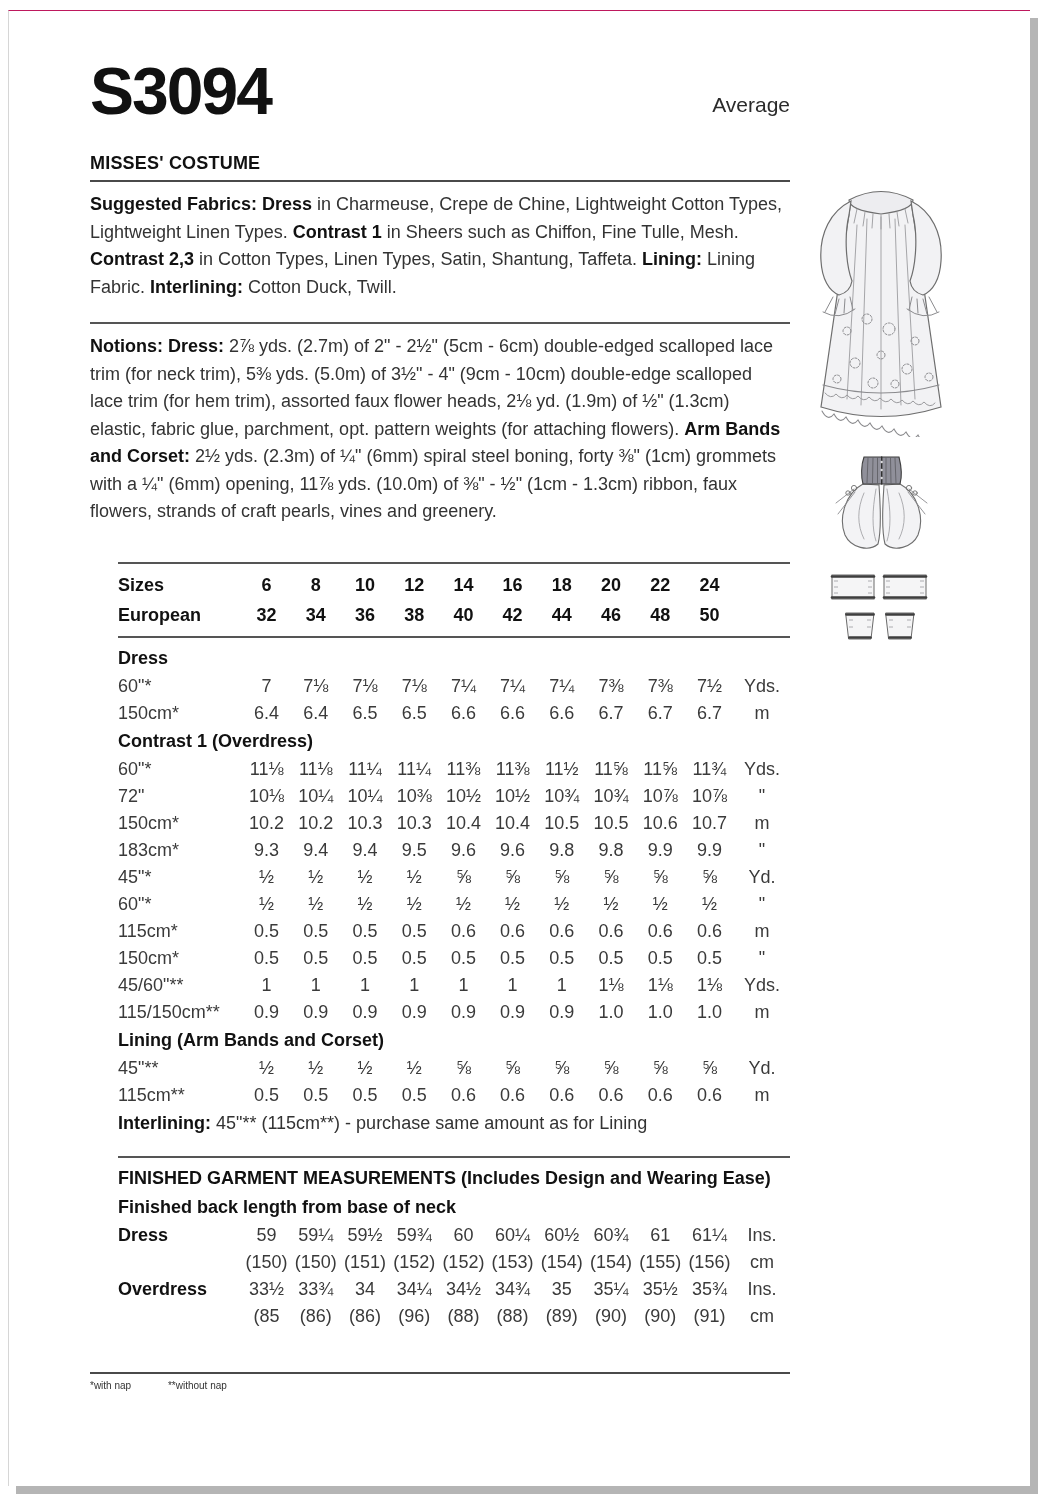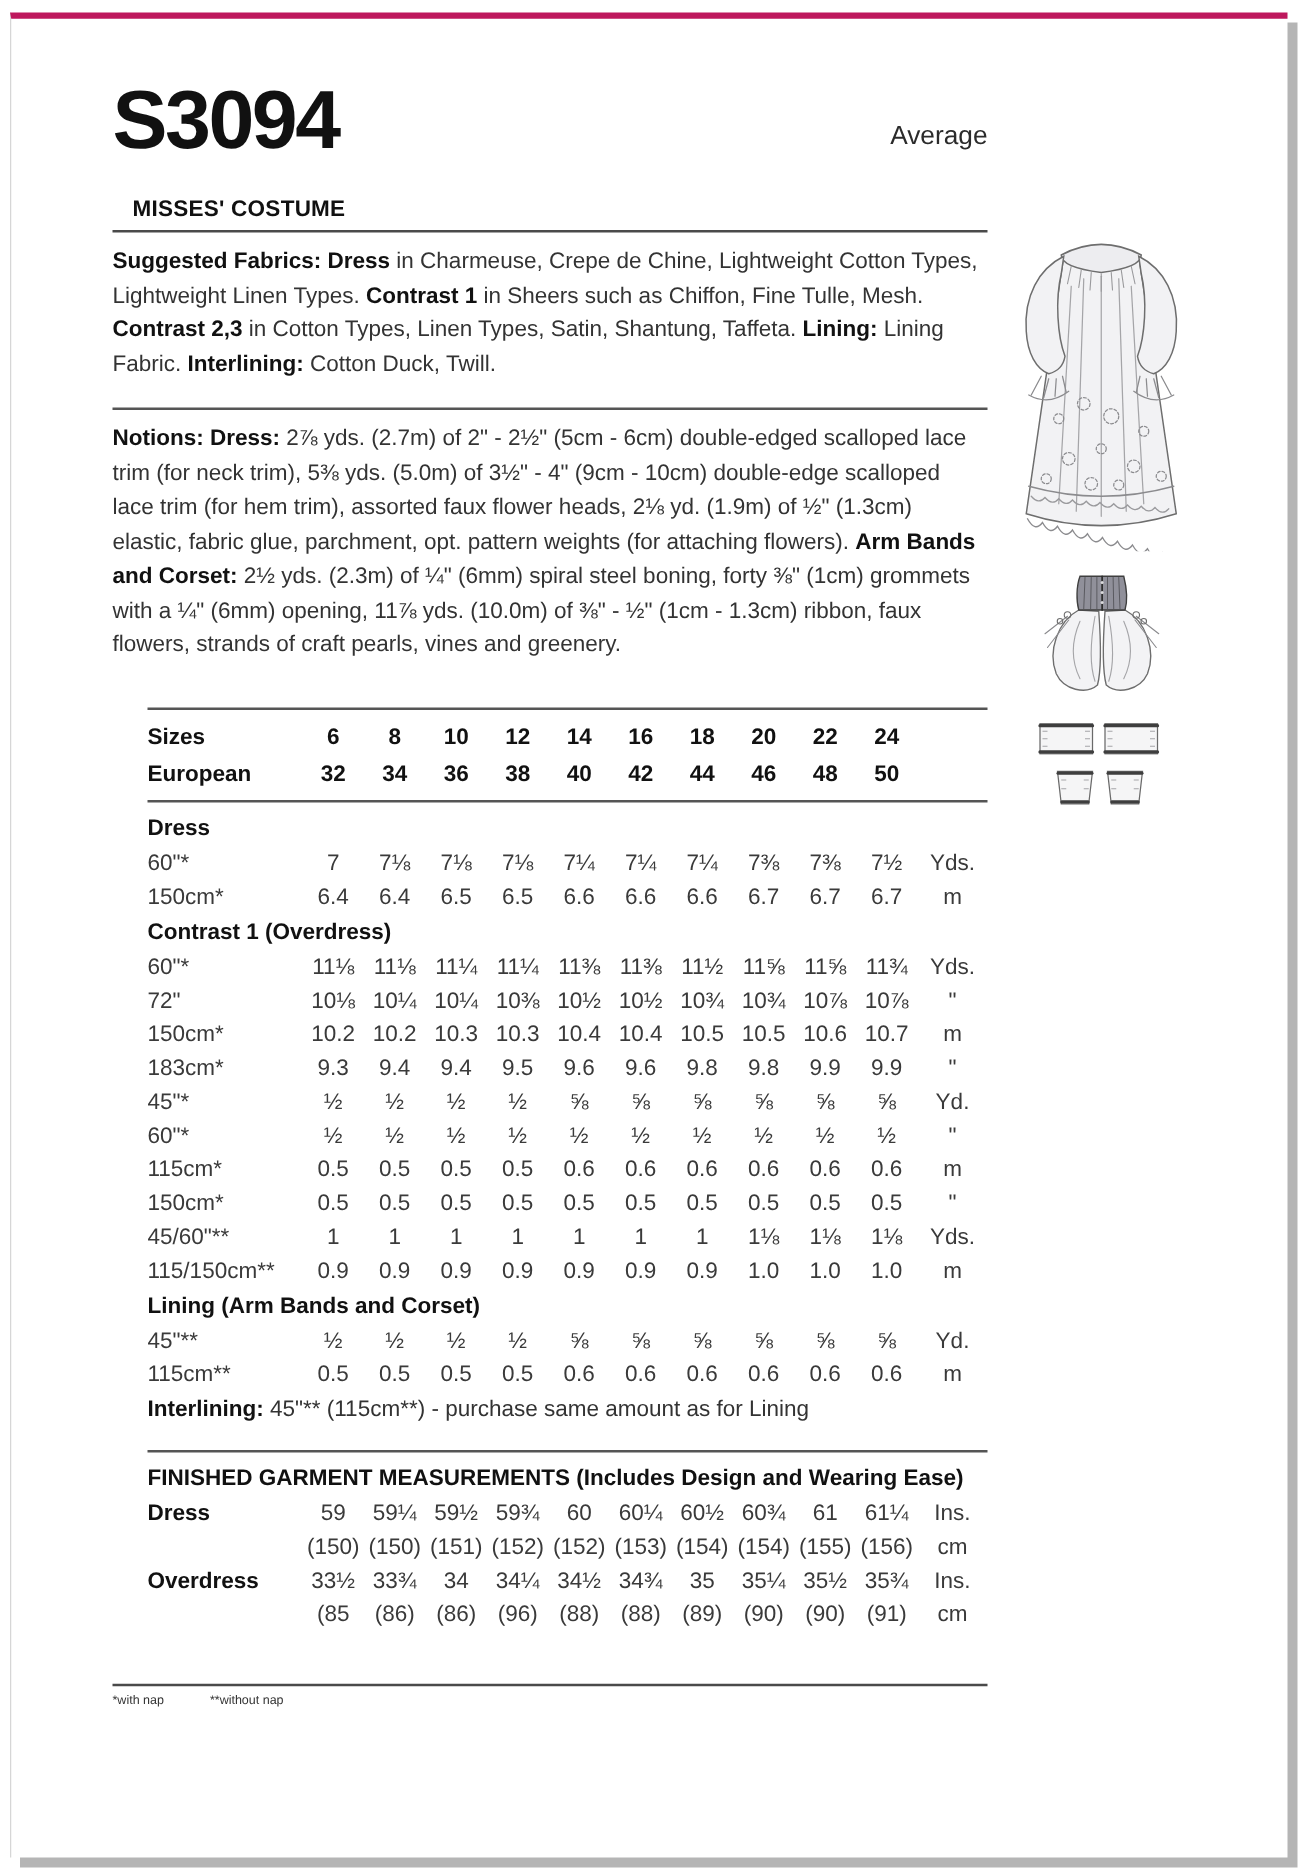--- a/index.html
+++ b/index.html
@@ -3,28 +3,28 @@
 <meta charset="utf-8">
 <style>
   html,body{margin:0;padding:0;}
   body{
     width:1044px;height:1500px;position:relative;background:#ffffff;
     font-family:"Liberation Sans",sans-serif;color:#2e2e2e;
     -webkit-font-smoothing:antialiased;
   }
   .sheet{
     position:absolute;left:8px;top:10px;right:14px;bottom:14px;background:#fff;
-    border-top:5px solid #be185d;border-left:1px solid #d6d6d6;
+    border-top:1px solid #be185d;border-left:1px solid #d6d6d6;
     box-shadow:8px 8px 0 0 #b5b5b5;
   }
   .content{position:absolute;left:81px;top:30px;width:700px;}
   .hdr{position:relative;}
   h1{margin:14px 0 0 0;font-size:66px;line-height:72px;font-weight:700;color:#111;letter-spacing:-2px;}
   .avg{position:absolute;right:0;bottom:10px;font-size:21px;color:#2b2b2b;}
-  h2{margin:26px 0 0 16px;font-size:18px;font-weight:700;color:#111;letter-spacing:.2px;}
+  h2{margin:26px 0 0 0;font-size:18px;font-weight:700;color:#111;letter-spacing:.2px;}
   .rule{height:2px;background:#4a4a4a;margin-top:6px;}
   .rule.mid{margin-top:21px;background:#555;}
   p.para{margin:9px 0 0 0;font-size:18px;line-height:27.5px;color:#333;}
   p.para b{color:#111;}
   
   .grid{display:grid;grid-template-columns:124px repeat(10,1fr) 56px;margin-top:30px;margin-left:28px;}
   .grid.fin{margin-top:12px;}
   .g-rule{grid-column:1/-1;height:2px;background:#555;margin:6px 0;}
   .g-section{grid-column:1/-1;font-weight:700;color:#111;font-size:18px;height:29px;line-height:29px;}
   .g-note{grid-column:1/-1;font-size:18px;height:29px;line-height:29px;color:#333;}
@@ -262,20 +262,21 @@
         <div class="g-val">0.6</div>
         <div class="g-val">0.6</div>
         <div class="g-val">0.6</div>
         <div class="g-unit">m</div>
         <div class="g-note"><b>Interlining:</b> 45"** (115cm**) - purchase same amount as for Lining</div>
       </div>
 
     <div class="grid fin">
         <div class="g-rule"></div>
         <div class="g-section">FINISHED GARMENT MEASUREMENTS (Includes Design and Wearing Ease)</div>
+        <div class="g-section">Finished back length from base of neck</div>
         <div class="g-label bold">Dress</div>
         <div class="g-val">59</div>
         <div class="g-val">59¼</div>
         <div class="g-val">59½</div>
         <div class="g-val">59¾</div>
         <div class="g-val">60</div>
         <div class="g-val">60¼</div>
         <div class="g-val">60½</div>
         <div class="g-val">60¾</div>
         <div class="g-val">61</div>

